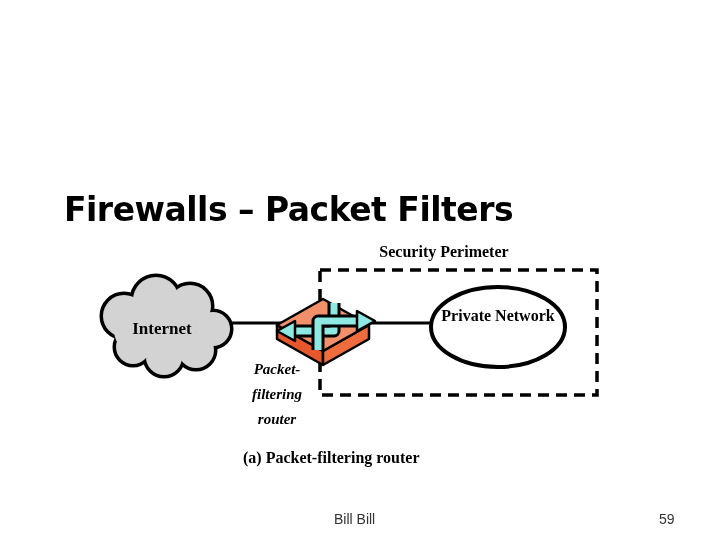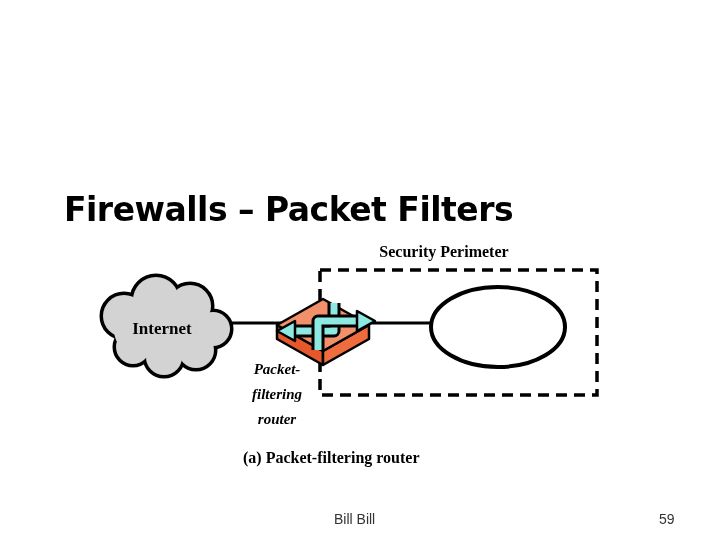--- a/index.html
+++ b/index.html
@@ -82,20 +82,21 @@
         <path d="M 334,303 L 334,331 L 293,331" fill="none" stroke-width="7" stroke="#8de9e2"></path>
         <path d="M 318,350 L 318,321 L 359,321" fill="none" stroke="#000" stroke-width="13"></path>
         <path d="M 318,350 L 318,321 L 357,321" fill="none" stroke-width="7" stroke="#8de9e2"></path>
         <polygon points="277,331 295,321 295,341" stroke="#000" stroke-width="2.5" fill="#8de9e2"></polygon>
         <polygon points="375,321 357,311 357,331" stroke="#000" stroke-width="2.5" fill="#8de9e2"></polygon>
       </g>
     </svg>
 
     <div class="dlabel lbl-perimeter">Security Perimeter</div>
     <div class="dlabel lbl-internet">Internet</div>
+    <div class="dlabel lbl-private">Private Network</div>
     <div class="dlabel lbl-router">Packet-
 filtering
 router</div>
   </div>
 
   <div class="caption">(a) Packet-filtering router</div>
 
   <div class="footer-author">Bill Bill</div>
   <div class="footer-page">59</div>
 </div>

